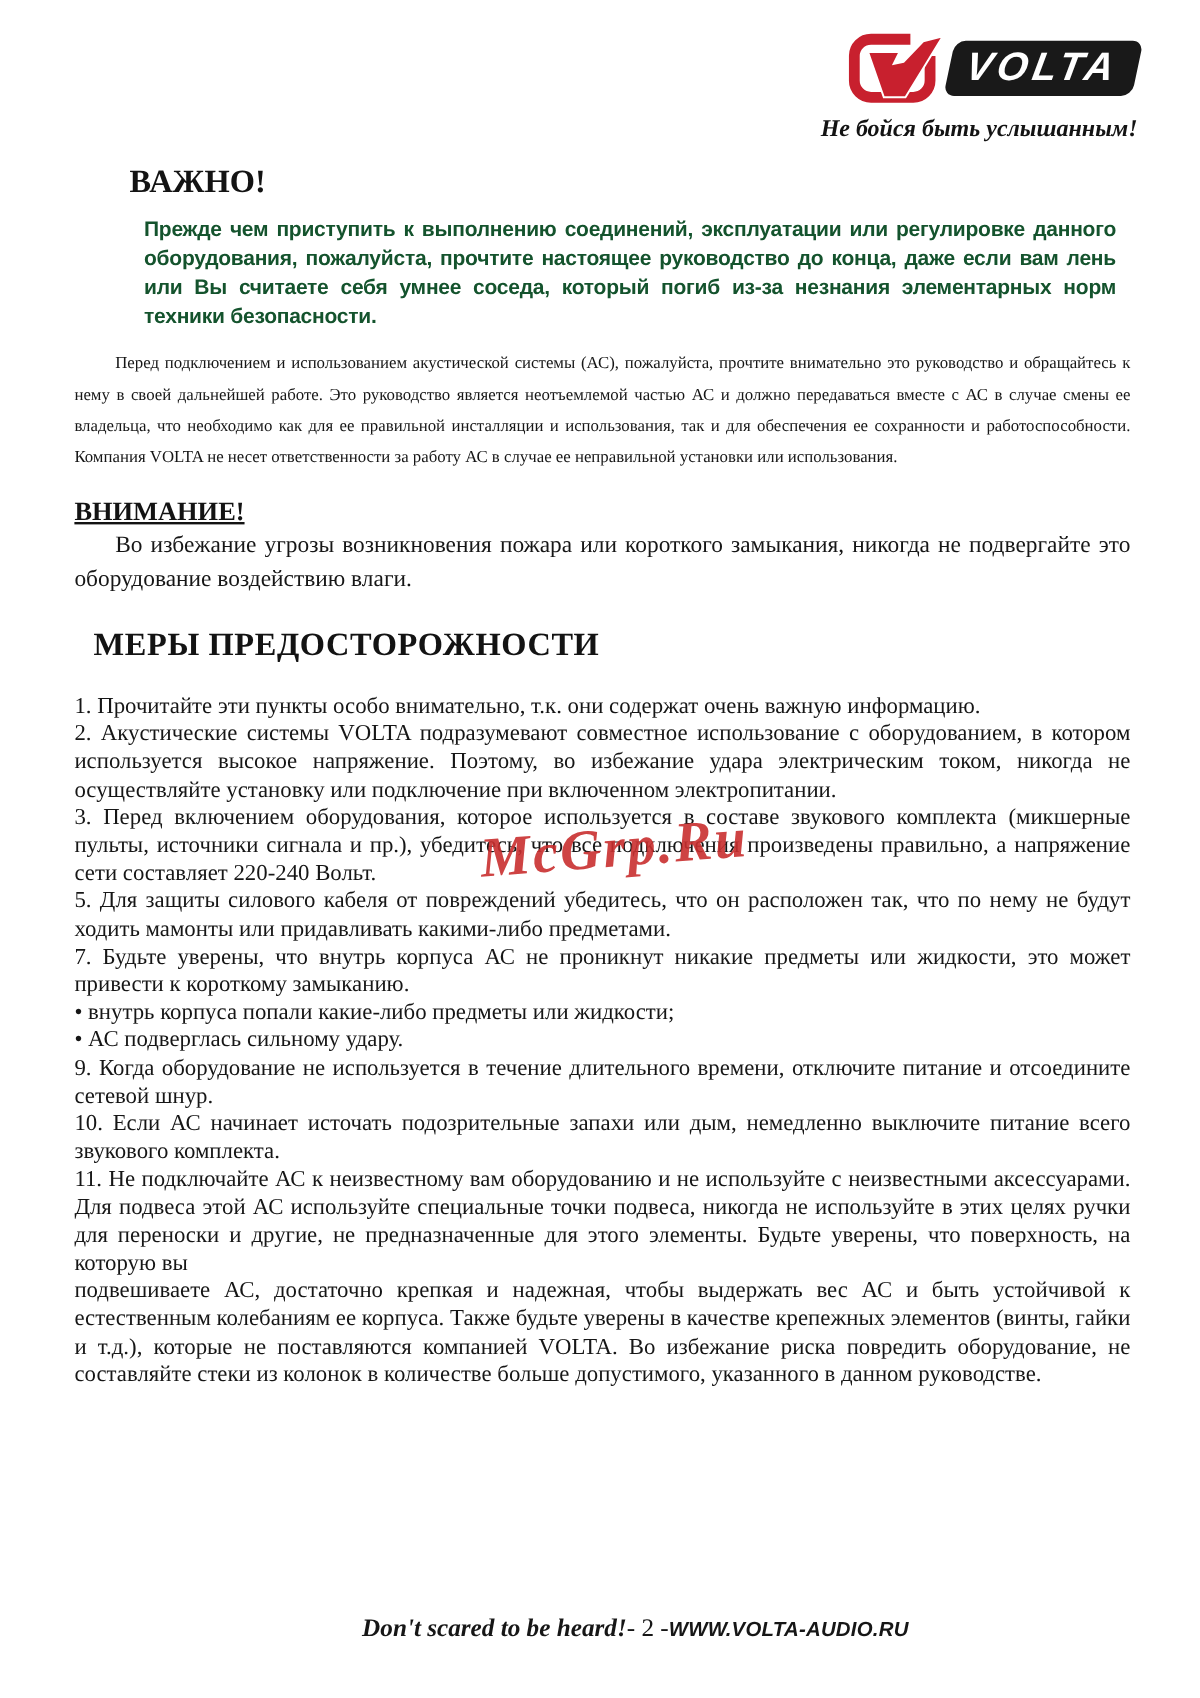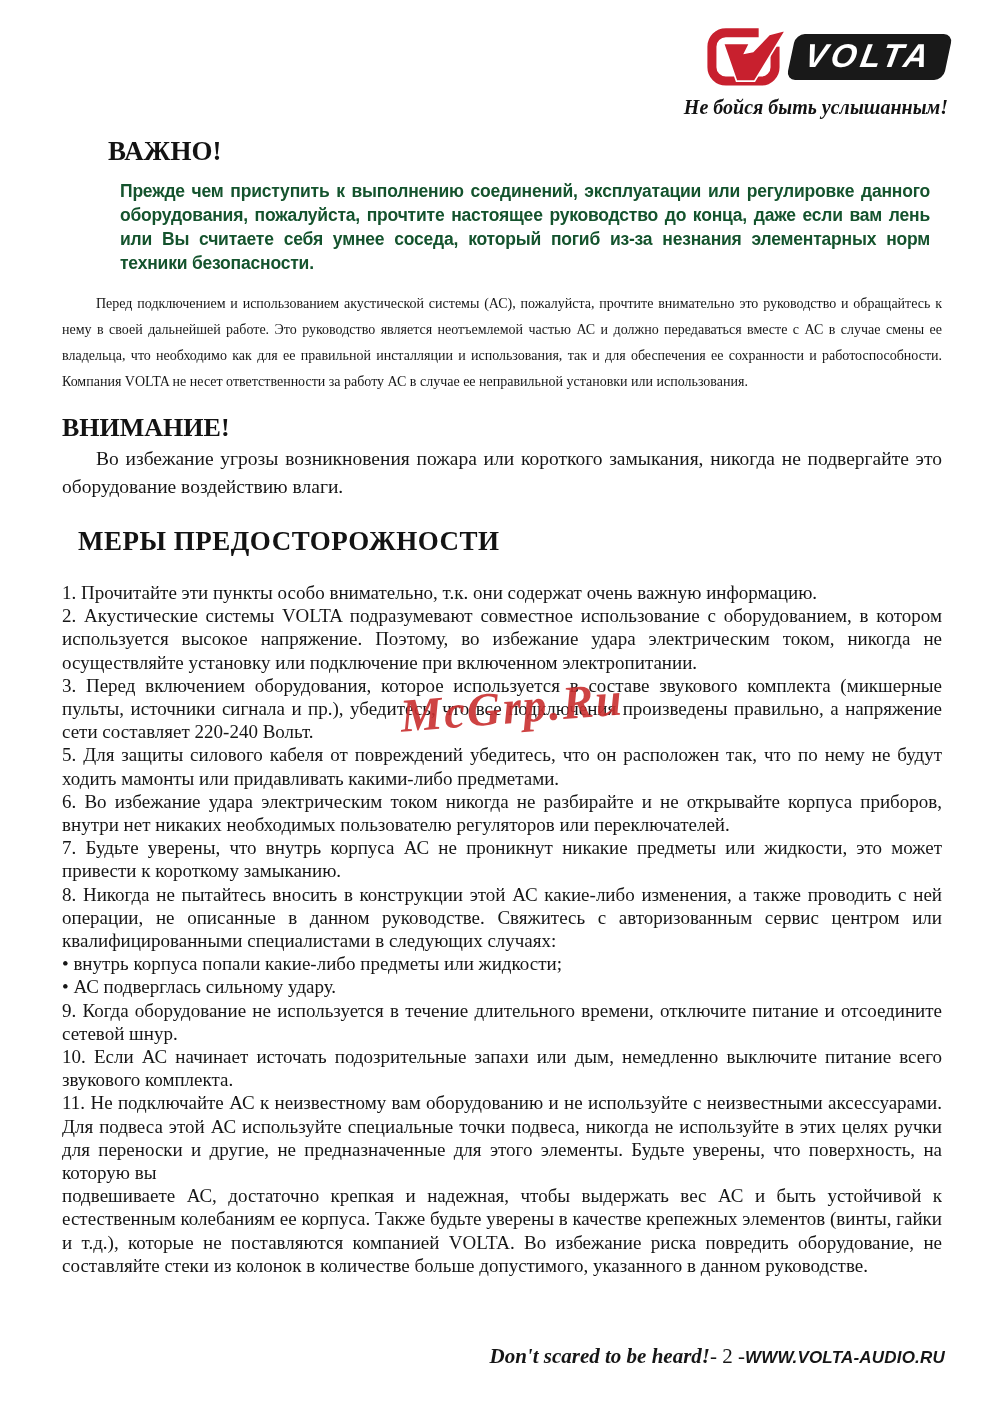--- a/index.html
+++ b/index.html
@@ -48,21 +48,21 @@
     color:#14532d;
   }
 
   .intro {
     margin:16px 0 0 0;
     font-size:14px; line-height:26px;
     text-align:justify; text-indent:34px;
   }
 
   .attention { margin-top:18px; }
-  .attention h2 { font-size:26px; margin:0 0 2px 0; }
+  .attention h2 { font-size:22px; margin:0 0 2px 0;text-decoration:underline; }
   .attention p {
     margin:0; font-size:19.5px; line-height:27.5px;
     text-align:justify; text-indent:34px;
   }
 
   .precautions { margin-top:26px; }
   .precautions h2 { font-size:27px; margin:16px; letter-spacing:0.5px; }
   .list { margin-top:24px; }
   .item { margin:0; font-size:19px; line-height:23.2px; text-align:justify; }
 
@@ -71,21 +71,21 @@
     position:absolute; left:400px; top:680px;
     font:italic 700 47px "Liberation Serif","DejaVu Serif",serif;
     color:#c92f2f; letter-spacing:2px;
     transform:rotate(-4.5deg);
     opacity:0.9; pointer-events:none; z-index:5;
   }
 
   
   .footer {
     position:absolute; left:62px; right:55px; top:1344px;
-    display:flex; justify-content:flex-end; align-items:baseline;
+    display:flex; justify-content:center; align-items:baseline;
   }
   .footer-left {
     margin-left:52px;
     font:italic 700 21px "Liberation Serif","DejaVu Serif",serif;
   }
   .footer-center { font-size:21px; }
   .footer-right {
     font:italic 800 17px "Liberation Sans",sans-serif;
     letter-spacing:0.2px;
   }
@@ -121,23 +121,21 @@
     <p>Во избежание угрозы возникновения пожара или короткого замыкания, никогда не подвергайте это оборудование воздействию влаги.</p>
   </section>
 
   <section class="precautions">
     <h2>МЕРЫ ПРЕДОСТОРОЖНОСТИ</h2>
     <div class="list">
         <p class="item">1. Прочитайте эти пункты особо внимательно, т.к. они содержат очень важную информацию.</p>
         <p class="item">2. Акустические системы VOLTA подразумевают совместное использование с оборудованием, в котором используется высокое напряжение. Поэтому, во избежание удара электрическим током, никогда не осуществляйте установку или подключение при включенном электропитании.</p>
         <p class="item">3. Перед включением оборудования, которое используется в составе звукового комплекта (микшерные пульты, источники сигнала и пр.), убедитесь, что все подключения произведены правильно, а напряжение сети составляет 220-240 Вольт.</p>
         <p class="item">5. Для защиты силового кабеля от повреждений убедитесь, что он расположен так, что по нему не будут ходить мамонты или придавливать какими-либо предметами.</p>
-        <p class="item">6. Во избежание удара электрическим током никогда не разбирайте и не открывайте корпуса приборов, внутри нет никаких необходимых пользователю регуляторов или переключателей.</p>
         <p class="item">7. Будьте уверены, что внутрь корпуса АС не проникнут никакие предметы или жидкости, это может привести к короткому замыканию.</p>
-        <p class="item">8. Никогда не пытайтесь вносить в конструкции этой АС какие-либо изменения, а также проводить с ней операции, не описанные в данном руководстве. Свяжитесь с авторизованным сервис центром или квалифицированными специалистами в следующих случаях:</p>
         <p class="item">• внутрь корпуса попали какие-либо предметы или жидкости;</p>
         <p class="item">• АС подверглась сильному удару.</p>
         <p class="item">9. Когда оборудование не используется в течение длительного времени, отключите питание и отсоедините сетевой шнур.</p>
         <p class="item">10. Если АС начинает источать подозрительные запахи или дым, немедленно выключите питание всего звукового комплекта.</p>
         <p class="item">11. Не подключайте АС к неизвестному вам оборудованию и не используйте с неизвестными аксессуарами. Для подвеса этой АС используйте специальные точки подвеса, никогда не используйте в этих целях ручки для переноски и другие, не предназначенные для этого элементы. Будьте уверены, что поверхность, на которую вы</p>
         <p class="item">подвешиваете АС, достаточно крепкая и надежная, чтобы выдержать вес АС и быть устойчивой к естественным колебаниям ее корпуса. Также будьте уверены в качестве крепежных элементов (винты, гайки и т.д.), которые не поставляются компанией VOLTA. Во избежание риска повредить оборудование, не составляйте стеки из колонок в количестве больше допустимого, указанного в данном руководстве.</p>
       </div>
   </section>
 
   <div class="watermark">McGrp.Ru</div>

